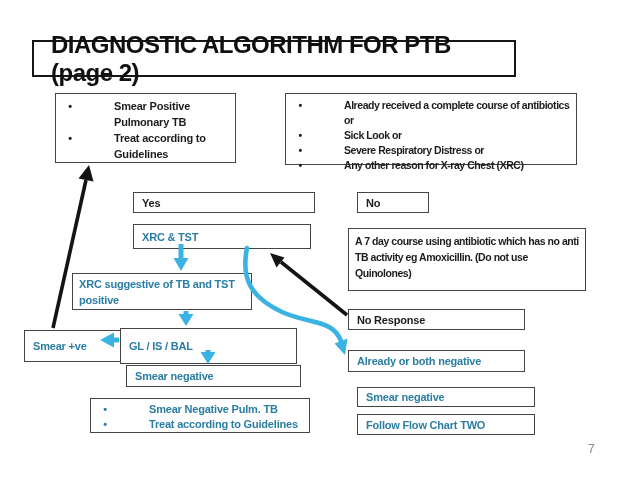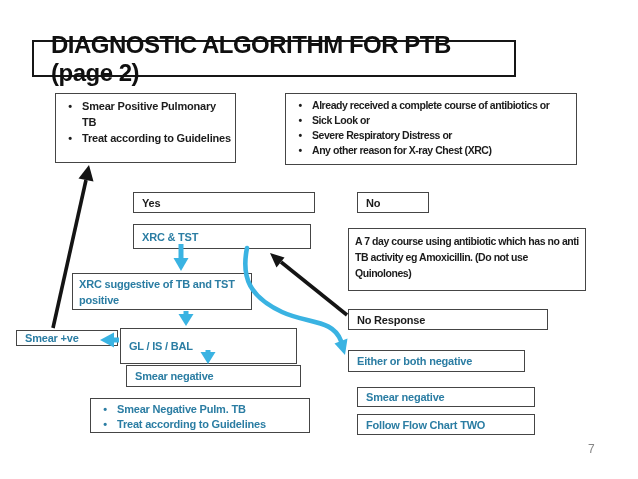--- a/index.html
+++ b/index.html
@@ -15,21 +15,21 @@
   .lbl{display:flex;align-items:center;padding:0 8px;height:100%;}
   .teal{color:#2b7da3;}
   .title-box{
     left:32px;top:40px;width:484px;height:37px;border:2.2px solid #161616;
     display:flex;align-items:center;padding:0 0 0 17px;
     font-size:24px;letter-spacing:-0.5px;color:#101010;
   }
   .bullets{padding:4px 4px 4px 2px;}
   .b{display:flex;line-height:16px;}
   .b .dot{flex:0 0 24px;text-align:center;}
-  .b .bt{flex:1;}
+  .b .bt{flex:1;margin-left:32px;}
   .tight{font-size:10.5px;letter-spacing:-0.45px;}
   .para{padding:4px 6px;line-height:16px;font-size:10.5px;letter-spacing:-0.45px;}
   svg.arrows{position:absolute;left:0;top:0;pointer-events:none;}
   .pagenum{position:absolute;left:588px;top:442px;color:#858585;font-size:12px;}
 </style>
 </head>
 <body>
 
 <div class="slide">
 
@@ -79,21 +79,21 @@
   </div>
 
   <div class="box para" style="left:348px;top:228px;width:238px;height:63px;">
     <span>A 7 day course using antibiotic which has no anti TB activity eg Amoxicillin. (Do not use Quinolones)</span>
   </div>
 
   <div class="box" style="left:72px;top:273px;width:180px;height:37px;">
     <span class="teal" style="display:block;padding:2px 6px;line-height:16px;">XRC suggestive of TB and TST positive</span>
   </div>
 
-  <div class="box" style="left:16px;top:330px;width:102px;height:16px;">
+  <div class="box" style="left:24px;top:330px;width:102px;height:32px;">
     <span class="lbl teal">Smear +ve</span>
   </div>
 
   <div class="box" style="left:120px;top:328px;width:177px;height:36px;">
     <span class="lbl teal">GL / IS / BAL</span>
   </div>
 
   <div class="box" style="left:126px;top:365px;width:175px;height:22px;">
     <span class="lbl teal">Smear negative</span>
   </div>
@@ -102,26 +102,26 @@
     <div class="b teal" style="line-height:15px;">
       <span class="dot">•</span>
       <span class="bt">Smear Negative Pulm. TB</span>
     </div>
     <div class="b teal" style="line-height:15px;">
       <span class="dot">•</span>
       <span class="bt">Treat according to Guidelines</span>
     </div>
   </div>
 
-  <div class="box" style="left:348px;top:309px;width:200px;height:21px;">
+  <div class="box" style="left:348px;top:309px;width:177px;height:21px;">
     <span class="lbl">No Response</span>
   </div>
 
   <div class="box" style="left:348px;top:350px;width:177px;height:22px;">
-    <span class="lbl teal">Either or both negative</span>
+    <span class="lbl teal">Already or both negative</span>
   </div>
 
   <div class="box" style="left:357px;top:387px;width:178px;height:20px;">
     <span class="lbl teal">Smear negative</span>
   </div>
 
   <div class="box" style="left:357px;top:414px;width:178px;height:21px;">
     <span class="lbl teal">Follow Flow Chart TWO</span>
   </div>
 

